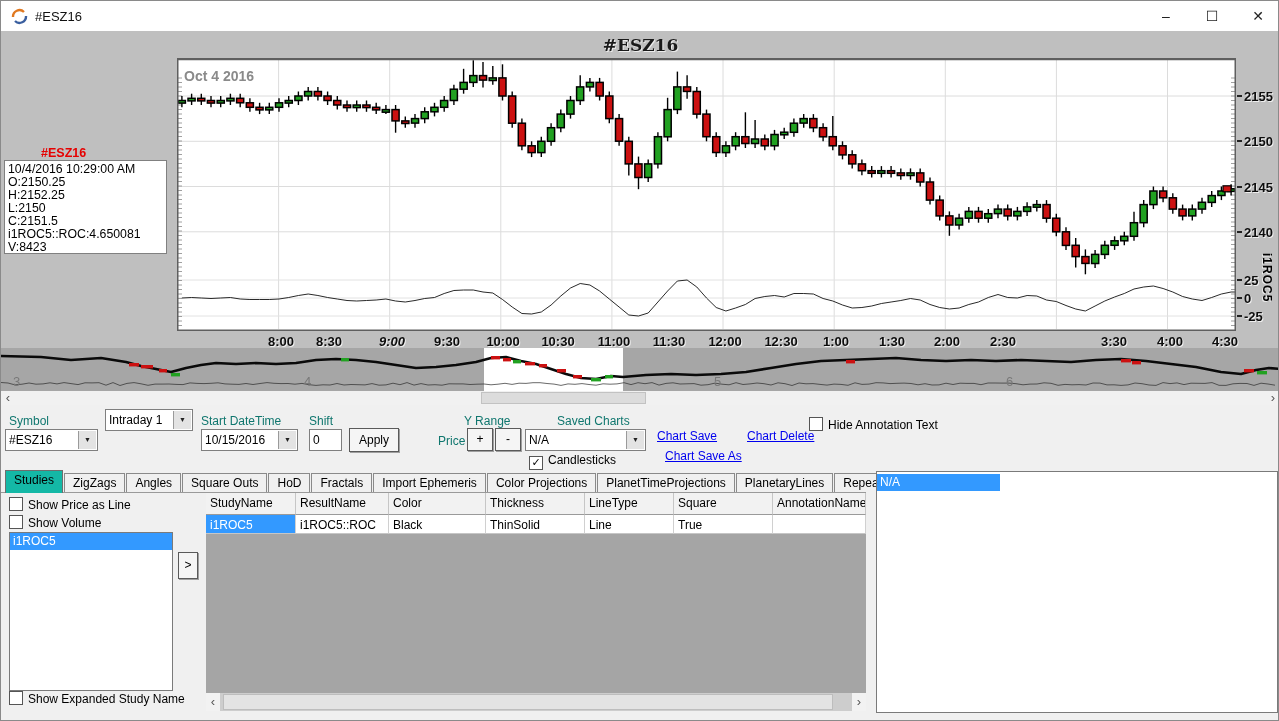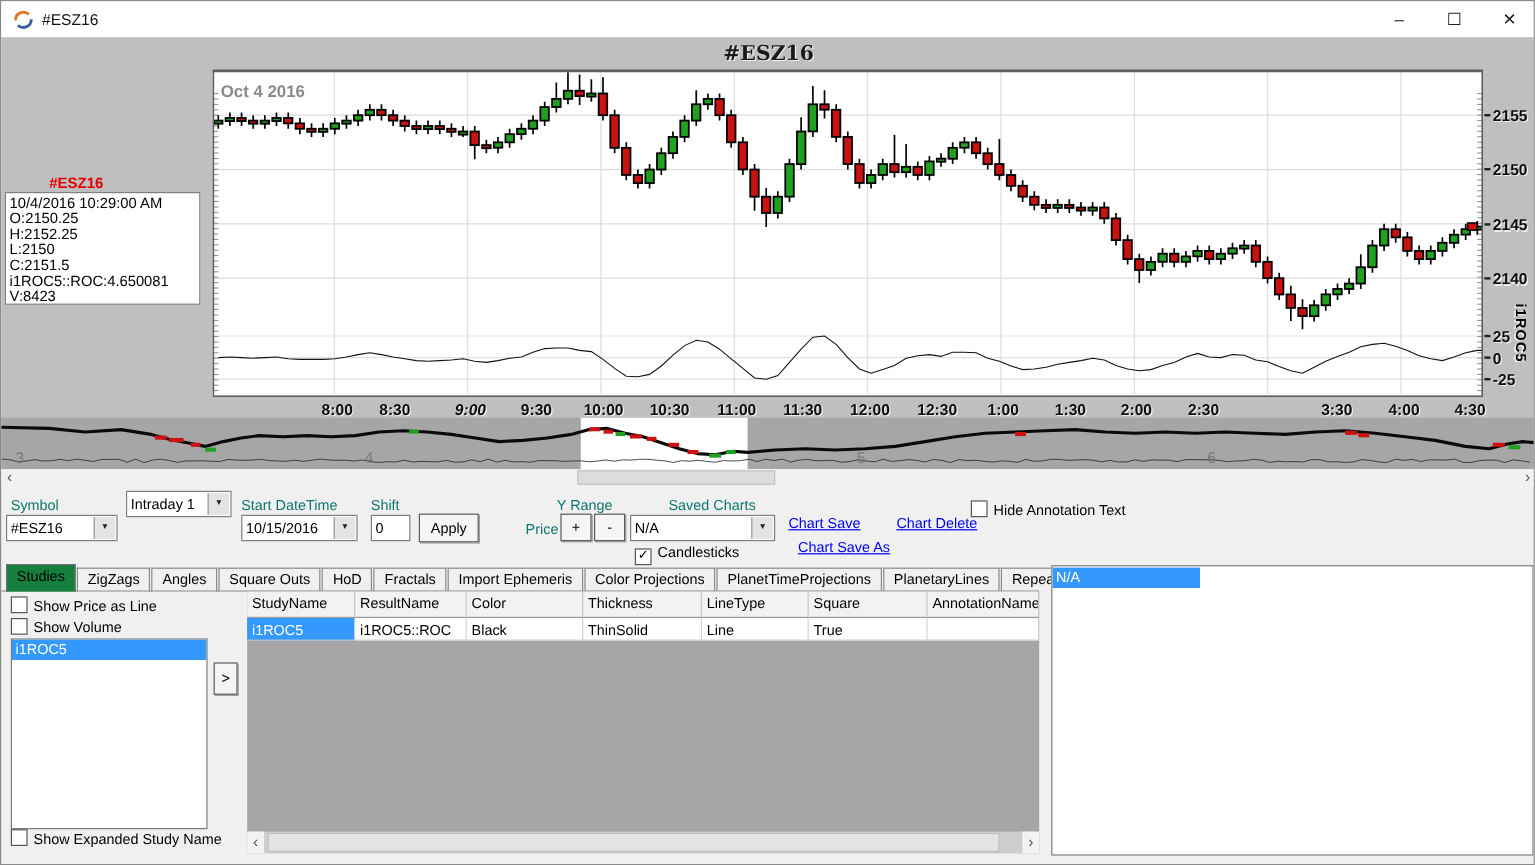--- a/index.html
+++ b/index.html
@@ -43,21 +43,21 @@
   .btn{position:absolute;background:#f5f5f5;border:1px solid #5a5a5a;box-sizing:border-box;
        text-align:center;font-size:12px;color:#000;box-shadow:1px 1px 0 #9f9f9f;}
   .link{position:absolute;font-size:12px;color:#0000ee;text-decoration:underline;}
   .cb{position:absolute;font-size:12px;color:#000;}
   .cb .box{display:inline-block;width:12px;height:12px;background:#fff;border:1px solid #555;
            vertical-align:-2px;margin-right:5px;text-align:center;line-height:11px;font-size:11px;color:#000;}
   
   .tabs{position:absolute;left:4px;top:471px;height:21px;display:flex;align-items:flex-end;}
   .tab{height:17px;padding:2px 8px 0 8px;font-size:12px;color:#000;background:#f0f0f0;
        border:1px solid #8a8a8a;border-bottom:none;margin-right:1px;white-space:nowrap;}
-  .tab.active{height:20px;background:#15803d;border-color:#6e6e6e;position:relative;z-index:3;}
+  .tab.active{height:20px;background:#14b8a6;border-color:#6e6e6e;position:relative;z-index:3;}
   .tabline{position:absolute;left:0;top:491px;width:865px;height:1px;background:#9a9a9a;}
   
   .listbox{position:absolute;background:#fff;border:1px solid #7a7a7a;box-sizing:border-box;overflow:hidden;}
   .li{height:17px;font-size:12px;padding-left:3px;line-height:17px;color:#000;white-space:nowrap;}
   .li.sel{background:#3399ff;color:#fff;}
   .li.sel.partial{display:inline-block;min-width:120px;}
   
   .grid-filler{position:absolute;left:205px;top:492px;width:660px;height:218px;background:#a5a5a5;}
   .th,.td{position:absolute;box-sizing:border-box;font-size:12px;padding:3px 0 0 4px;white-space:nowrap;
           overflow:hidden;}

